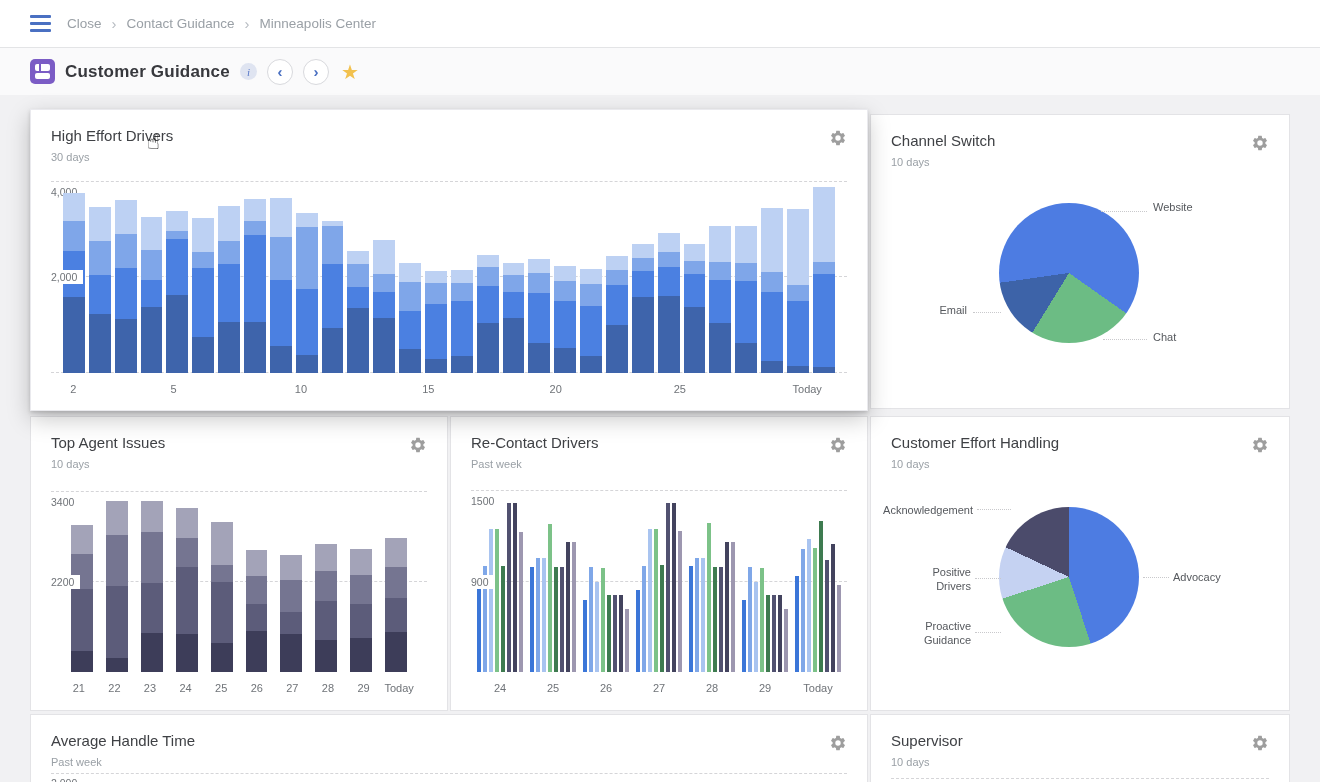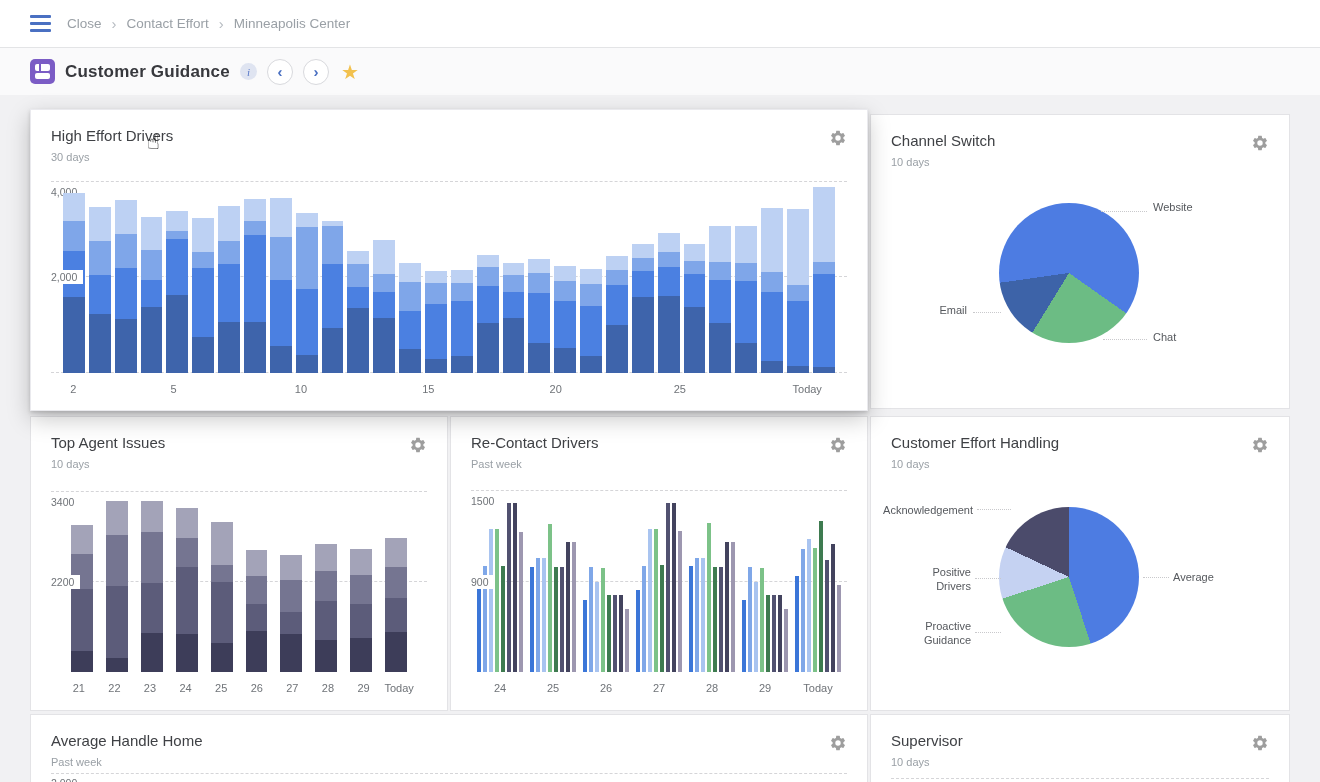--- a/index.html
+++ b/index.html
@@ -85,21 +85,21 @@
 
 <div class="topbar">
   <div class="burger">
       <i></i>
       <i></i>
       <i></i>
     </div>
   <div class="crumbs">
     <span class="crumb">Close</span>
     <span class="crumb-sep">›</span>
-    <span class="crumb">Contact Effort</span>
+    <span class="crumb">Contact Guidance</span>
     <span class="crumb-sep">›</span>
     <span class="crumb">Minneapolis Center</span>
   </div>
 </div>
 
 <div class="titlerow">
   <div class="dash-ic">
       <b></b>
     </div>
   <div class="page-title">Customer Guidance</div>
@@ -579,32 +579,32 @@
             <div>Positive</div>
             <div>Drivers</div>
           </div>
           <div class="leader" style="left: 104px; top: 161px; width: 26px;"></div>
           <div class="pie-label" style="left: 20px; top: 202px; width: 80px; text-align: right;">
             <div>Proactive</div>
             <div>Guidance</div>
           </div>
           <div class="leader" style="left: 104px; top: 215px; width: 26px;"></div>
           <div class="pie-label" style="left: 302px; top: 153px; width: 70px; text-align: left;">
-            <div>Average</div>
+            <div>Advocacy</div>
           </div>
           <div class="leader" style="left: 272px; top: 160px; width: 26px;"></div>
         </div>
     </div>
   </div>
 
   <div class="row row3">
     <div class="card c-aht">
       <div class="card-head">
         <div>
-          <div class="card-title">Average Handle Home</div>
+          <div class="card-title">Average Handle Time</div>
           <div class="card-sub">Past week</div>
         </div>
         <span class="gear">
           <svg viewBox="0 0 24 24" width="18" height="18" fill="#9e9e9e">
               <path d="M19.14 12.94c.04-.3.06-.61.06-.94 0-.32-.02-.64-.07-.94l2.03-1.58a.49.49 0 0 0 .12-.61l-1.92-3.32a.49.49 0 0 0-.59-.22l-2.39.96c-.5-.38-1.03-.7-1.62-.94l-.36-2.54a.48.48 0 0 0-.48-.41h-3.84c-.24 0-.43.17-.47.41l-.36 2.54c-.59.24-1.13.57-1.62.94l-2.39-.96a.49.49 0 0 0-.59.22L2.74 8.87c-.12.21-.08.47.12.61l2.03 1.58c-.05.3-.09.63-.09.94s.02.64.07.94l-2.03 1.58a.49.49 0 0 0-.12.61l1.92 3.32c.12.22.37.29.59.22l2.39-.96c.5.38 1.03.7 1.62.94l.36 2.54c.05.24.24.41.48.41h3.84c.24 0 .44-.17.47-.41l.36-2.54c.59-.24 1.13-.56 1.62-.94l2.39.96c.22.08.47 0 .59-.22l1.92-3.32c.12-.22.07-.47-.12-.61l-2.01-1.58zM12 15.6A3.6 3.6 0 1 1 12 8.4a3.6 3.6 0 0 1 0 7.2z"></path>
             </svg>
         </span>
       </div>
       <div class="chart-host ph-host">
           <div class="ph-line" style="top: 58px;"></div>

